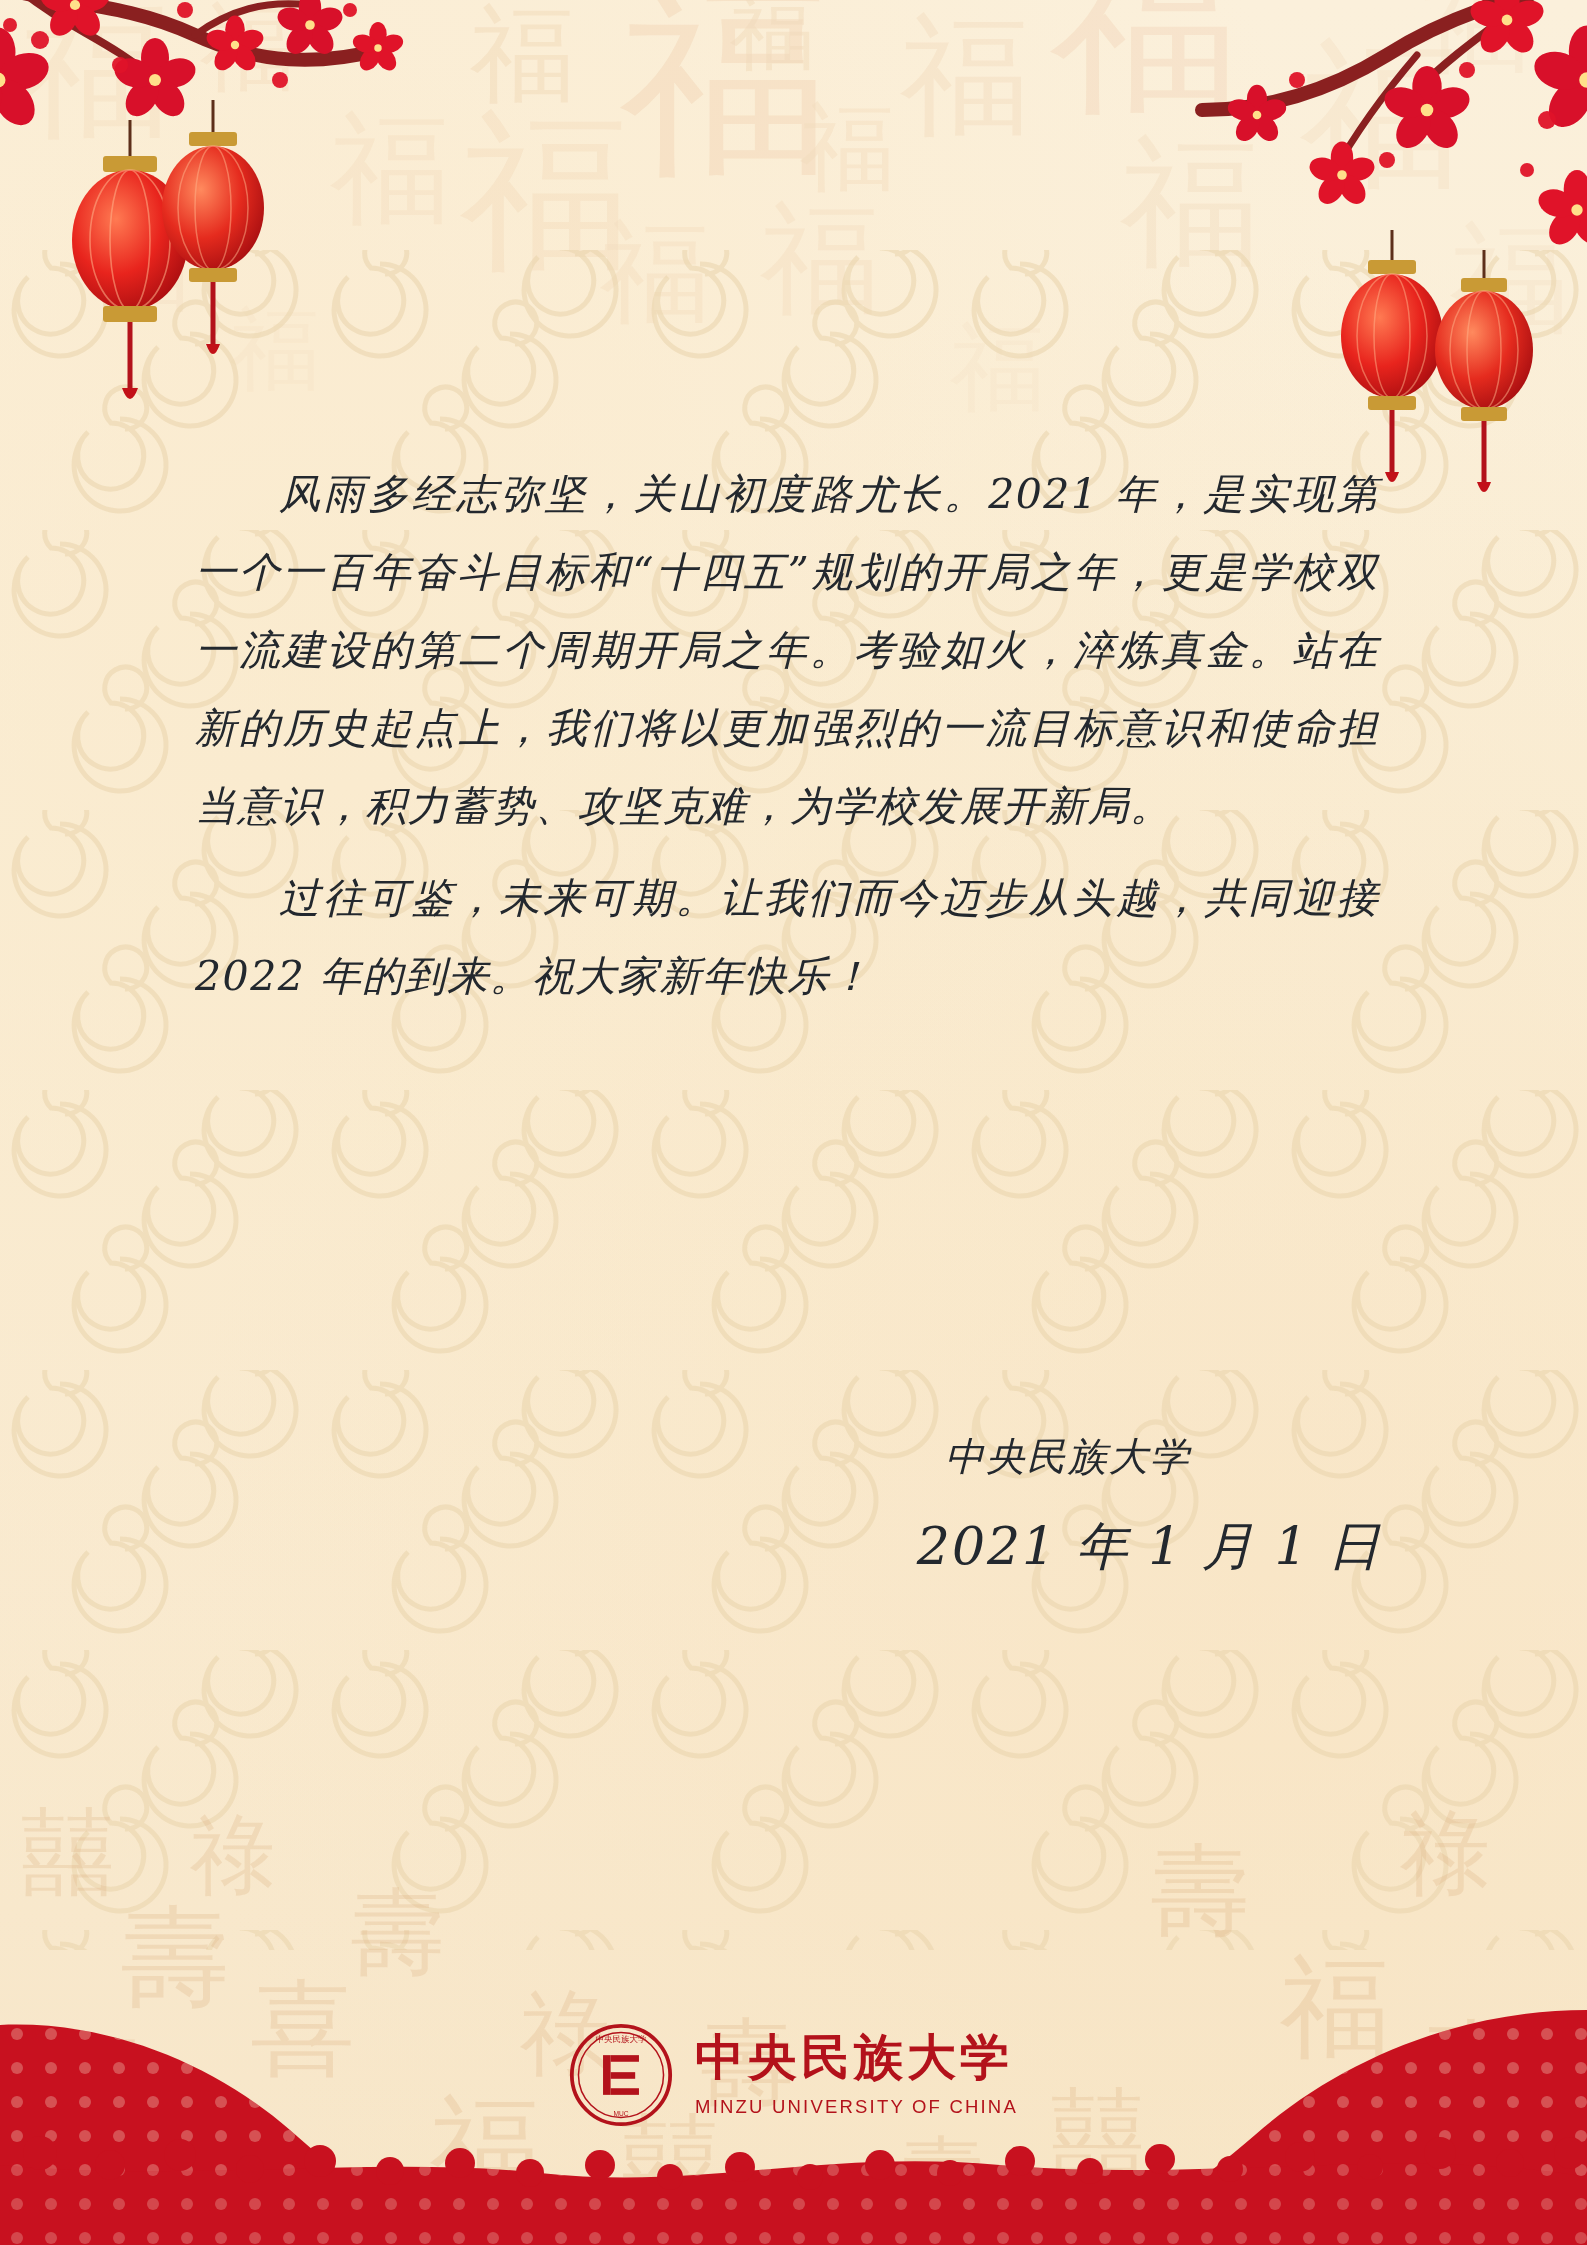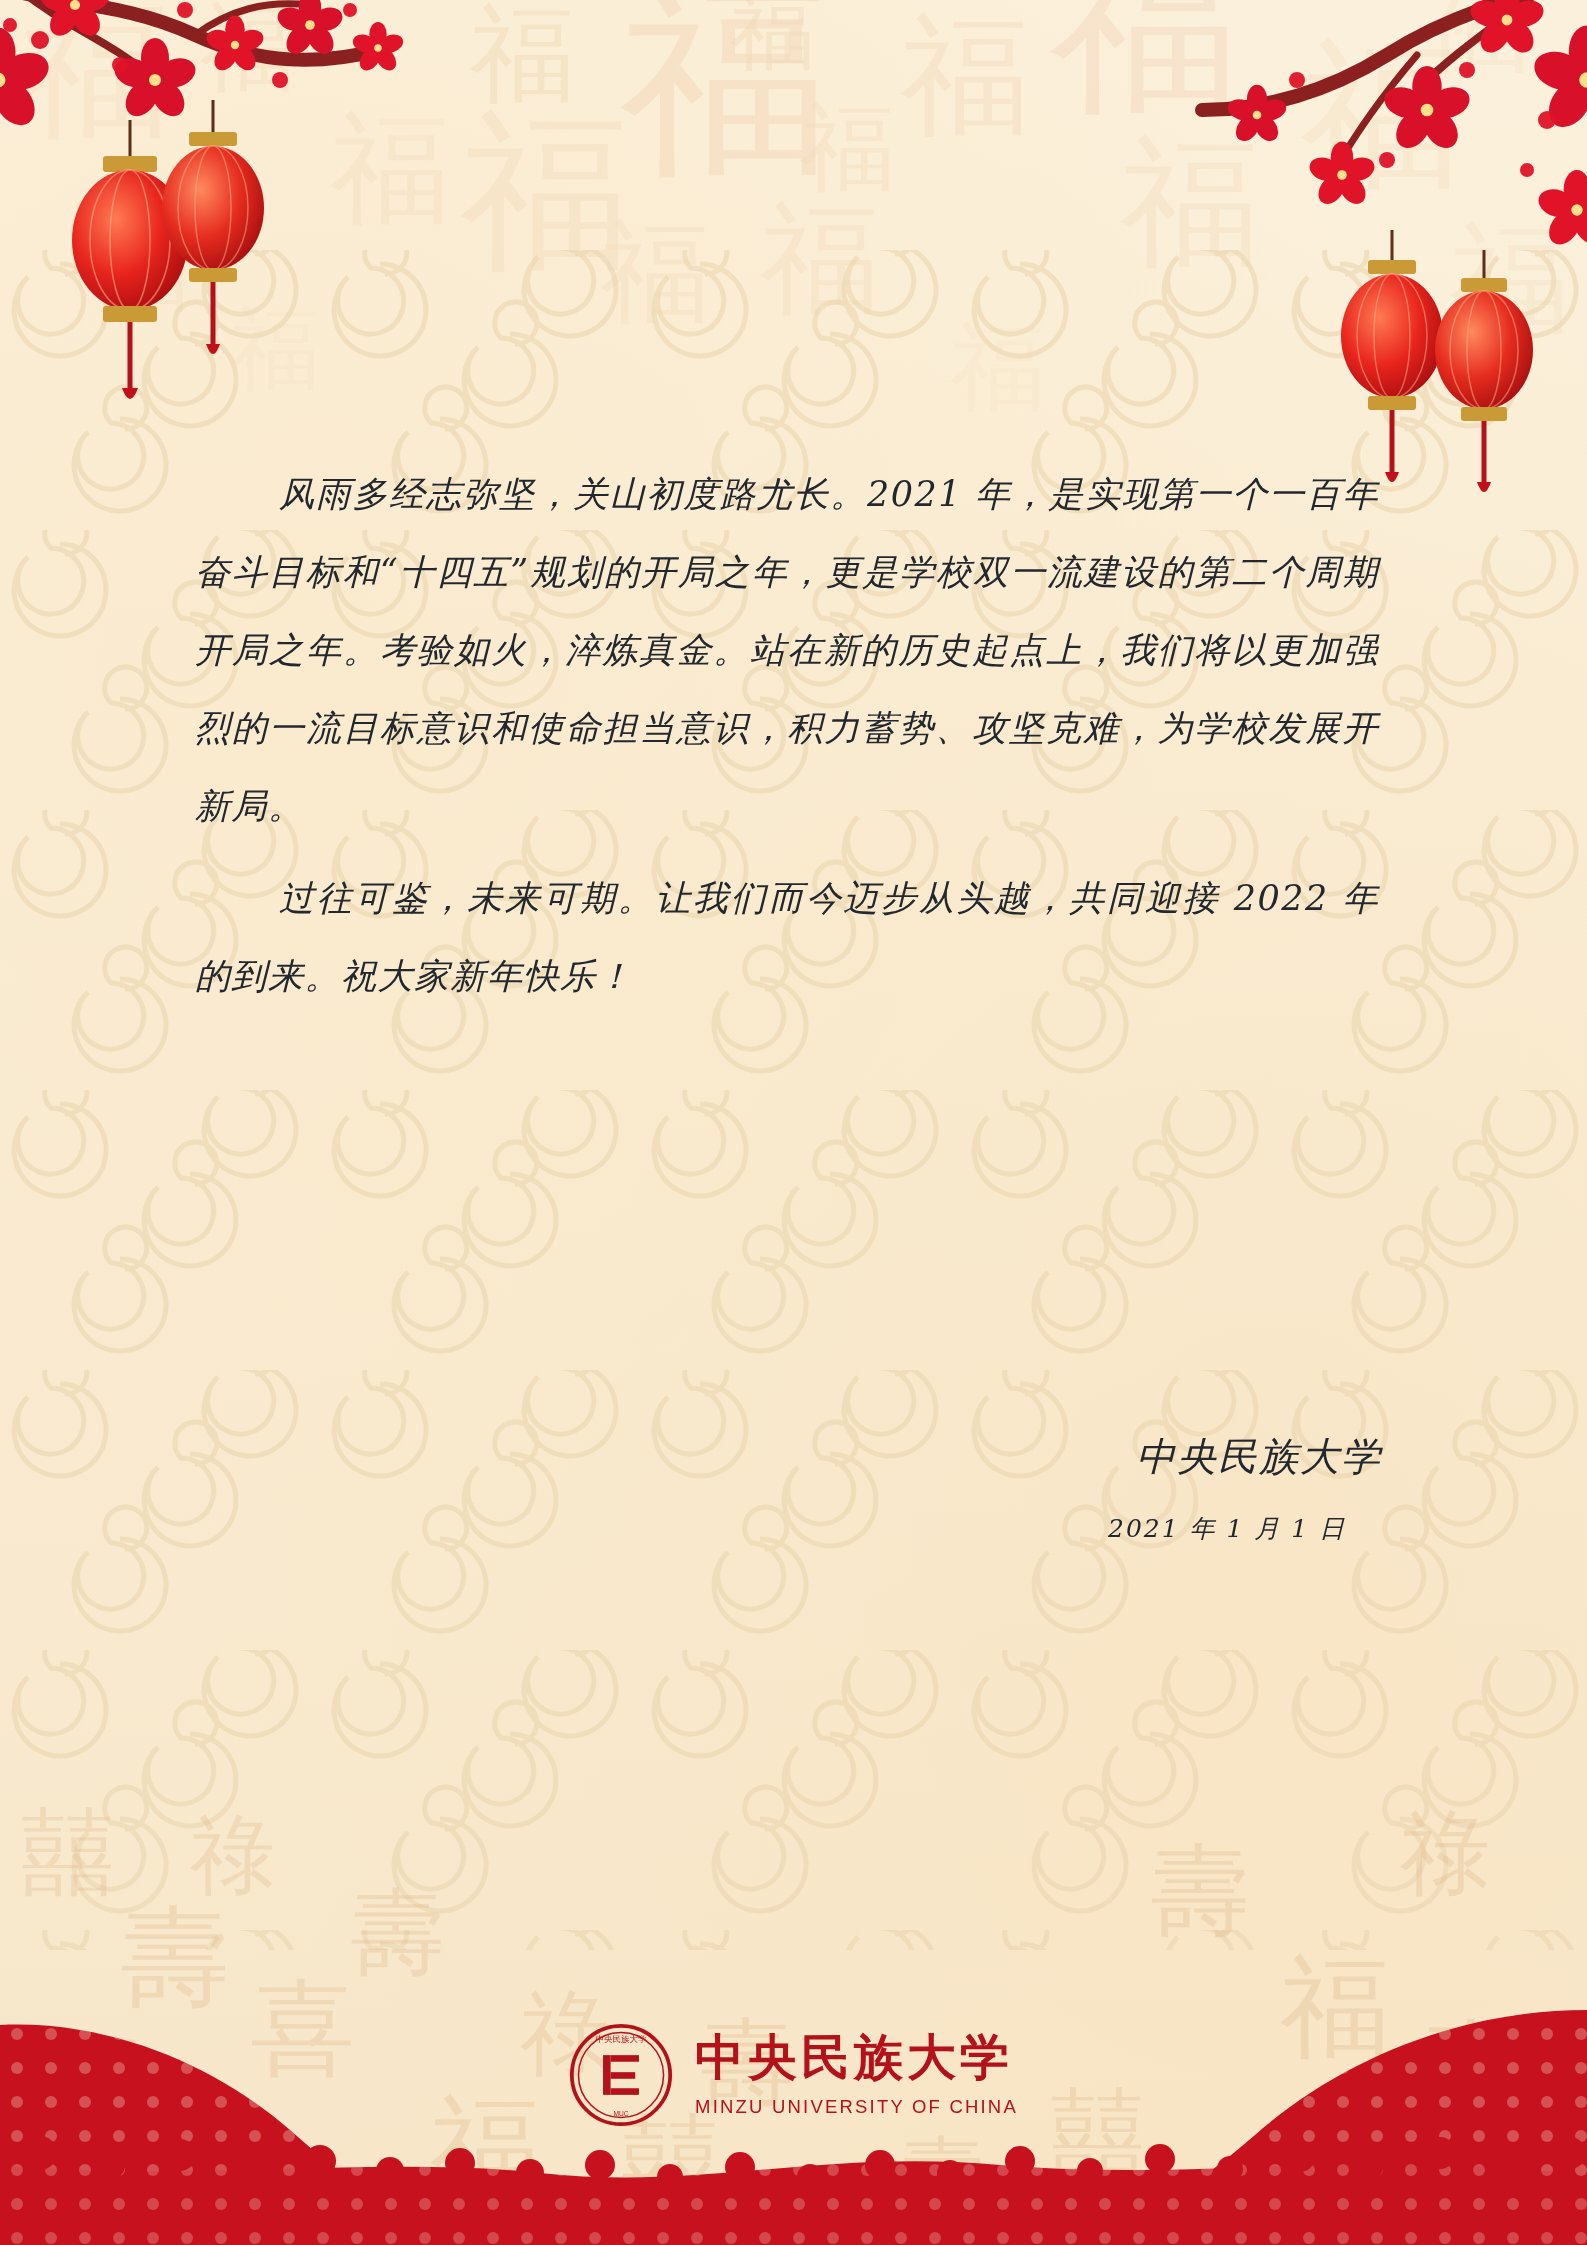--- a/index.html
+++ b/index.html
@@ -65,21 +65,21 @@
 
   
   .letter {
     position: absolute;
     left: 195px;
     top: 455px;
     width: 1190px;
   }
   .para {
     font-family: "DejaVu Serif", "Liberation Serif", serif;
-    font-size: 35px;
+    font-size: 41px;
     line-height: 78px;
     color: #23282e;
     text-align: justify;
     text-indent: 84px;
     letter-spacing: 1.5px;
     margin: 0 6px 14px 0;
     font-style: italic;
   }
   .signature {
     position: absolute;
@@ -89,21 +89,21 @@
     font-family: "DejaVu Serif", "Liberation Serif", serif;
     font-style: italic;
     color: #23282e;
   }
   .sig-org {
     font-size: 39px;
     letter-spacing: 2px;
     margin-bottom: 28px;
   }
   .sig-date {
-    font-size: 25px;
+    font-size: 52px;
     letter-spacing: 2px;
     margin-left: -28px;
   }
 
   
   .footer-logo {
     position: absolute;
     left: 0;
     bottom: 118px;
     width: 1587px;

